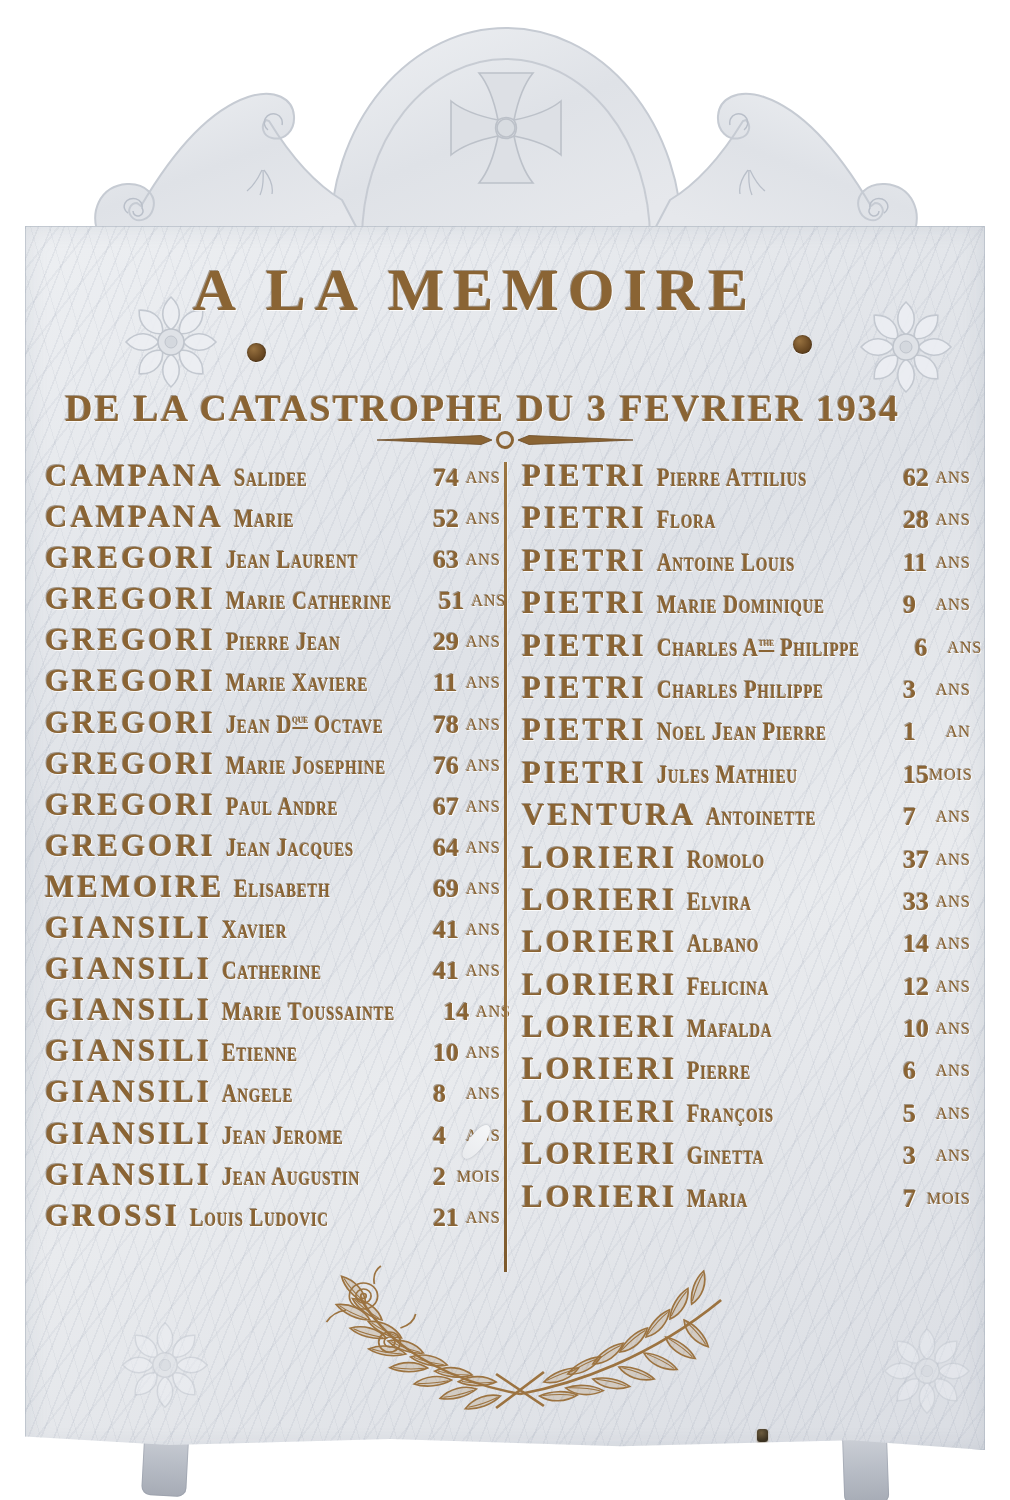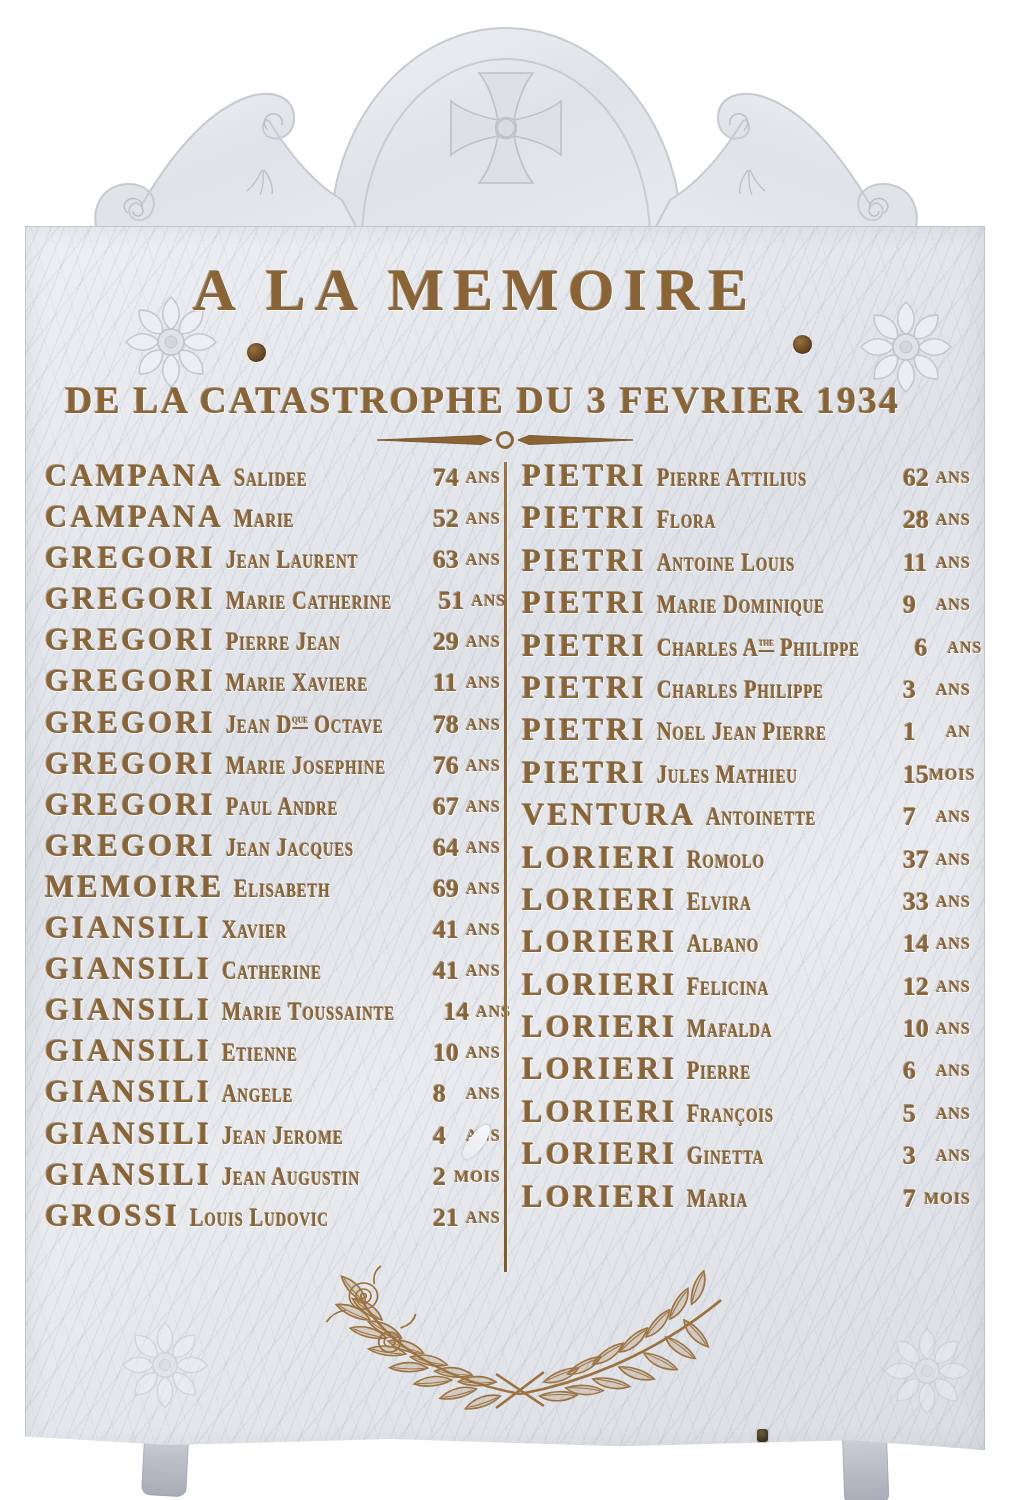--- a/index.html
+++ b/index.html
@@ -25,21 +25,21 @@
         box-shadow:inset 0 0 0 1px rgba(150,156,168,.5);}
   .foot.left{left:143px;top:1420px;height:76px;transform:rotate(3deg);}
   .foot.right{left:843px;top:1424px;height:80px;transform:rotate(-2deg);}
 
   
   .gold{color:#8a6434;
         text-shadow:-1px -1px 0 rgba(80,53,21,.45), 1px 1px 0 rgba(255,255,255,.8);}
   .title{position:absolute;left:0;width:820px;text-align:center;white-space:nowrap;margin-left:40px;}
   .title.l1{top:30px;font-size:60px;font-weight:bold;letter-spacing:9px;}
   .title.l2{top:98px;font-size:54px;font-weight:bold;letter-spacing:15px;}
-  .title.l3{top:152px;font-size:38px;font-weight:bold;letter-spacing:2px;}
+  .title.l3{top:160px;font-size:38px;font-weight:bold;letter-spacing:2px;}
 
   .bronze-dot{position:absolute;width:19px;height:19px;border-radius:50%;
         background:radial-gradient(circle at 35% 32%,#97713f 0%,#6b4a24 55%,#4c3315 100%);
         box-shadow:0 1px 1px rgba(255,255,255,.7), inset 0 0 2px rgba(0,0,0,.4);}
   .bronze-dot.l{left:222px;top:117px;}
   .bronze-dot.r{left:768px;top:109px;}
 
   .spear{position:absolute;left:350px;top:203px;}
 
   
@@ -54,21 +54,21 @@
        column-gap:10px;white-space:nowrap;}
   .col.left  .row{height:41.1px;}
   .col.right .row{height:42.4px;}
   .surname{font-size:31px;font-weight:bold;letter-spacing:3px;}
   .given{font-size:25px;font-weight:bold;letter-spacing:1px;font-variant:small-caps;
          display:inline-block;transform:scaleX(.82);transform-origin:left center;}
   .given sup.abbr{font-size:.5em;vertical-align:super;letter-spacing:0;
          border-bottom:2px solid currentColor;padding-bottom:1px;}
   .age{display:flex;justify-content:space-between;align-items:center;}
   .age .n{font-size:26px;font-weight:bold;}
-  .age .u{font-size:16px;font-weight:bold;letter-spacing:1px;}
+  .age .u{font-size:16px;font-weight:normal;letter-spacing:1px;}
 
   
   .rosette{position:absolute;}
   .rosette.tl{left:98px; top:68px;}
   .rosette.tr{left:833px;top:73px;}
   .rosette.bl{left:95px; top:1094px;opacity:.55;}
   .rosette.br{left:857px;top:1100px;opacity:.45;}
 
   .wreath{position:absolute;left:245px;top:1032px;}
 

